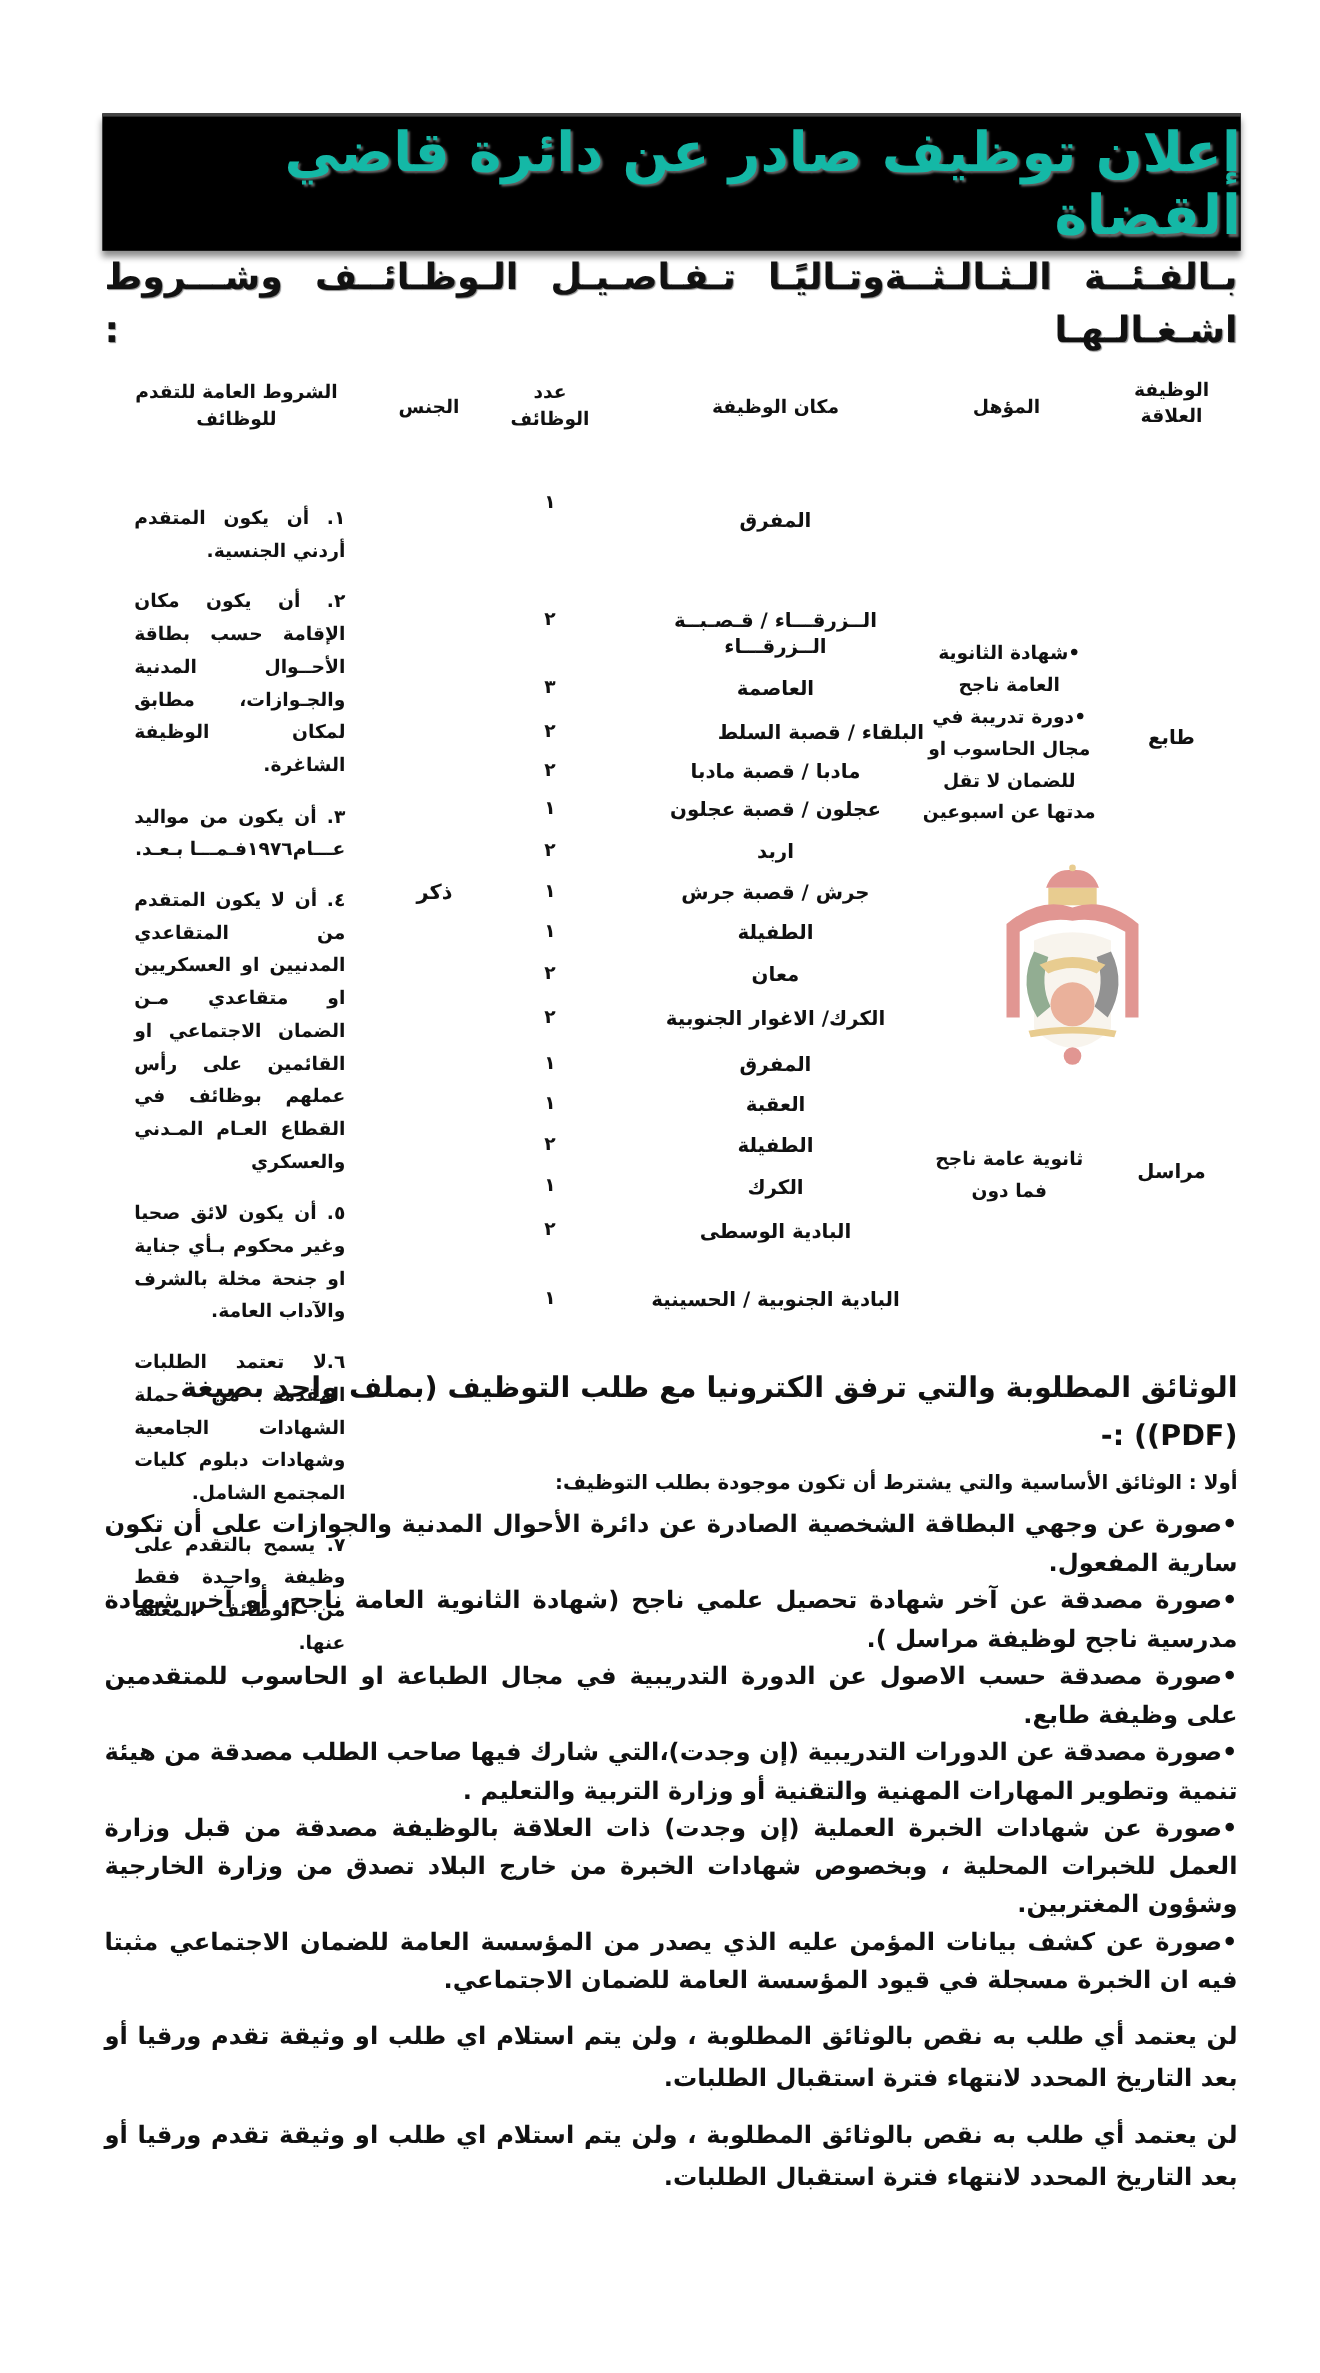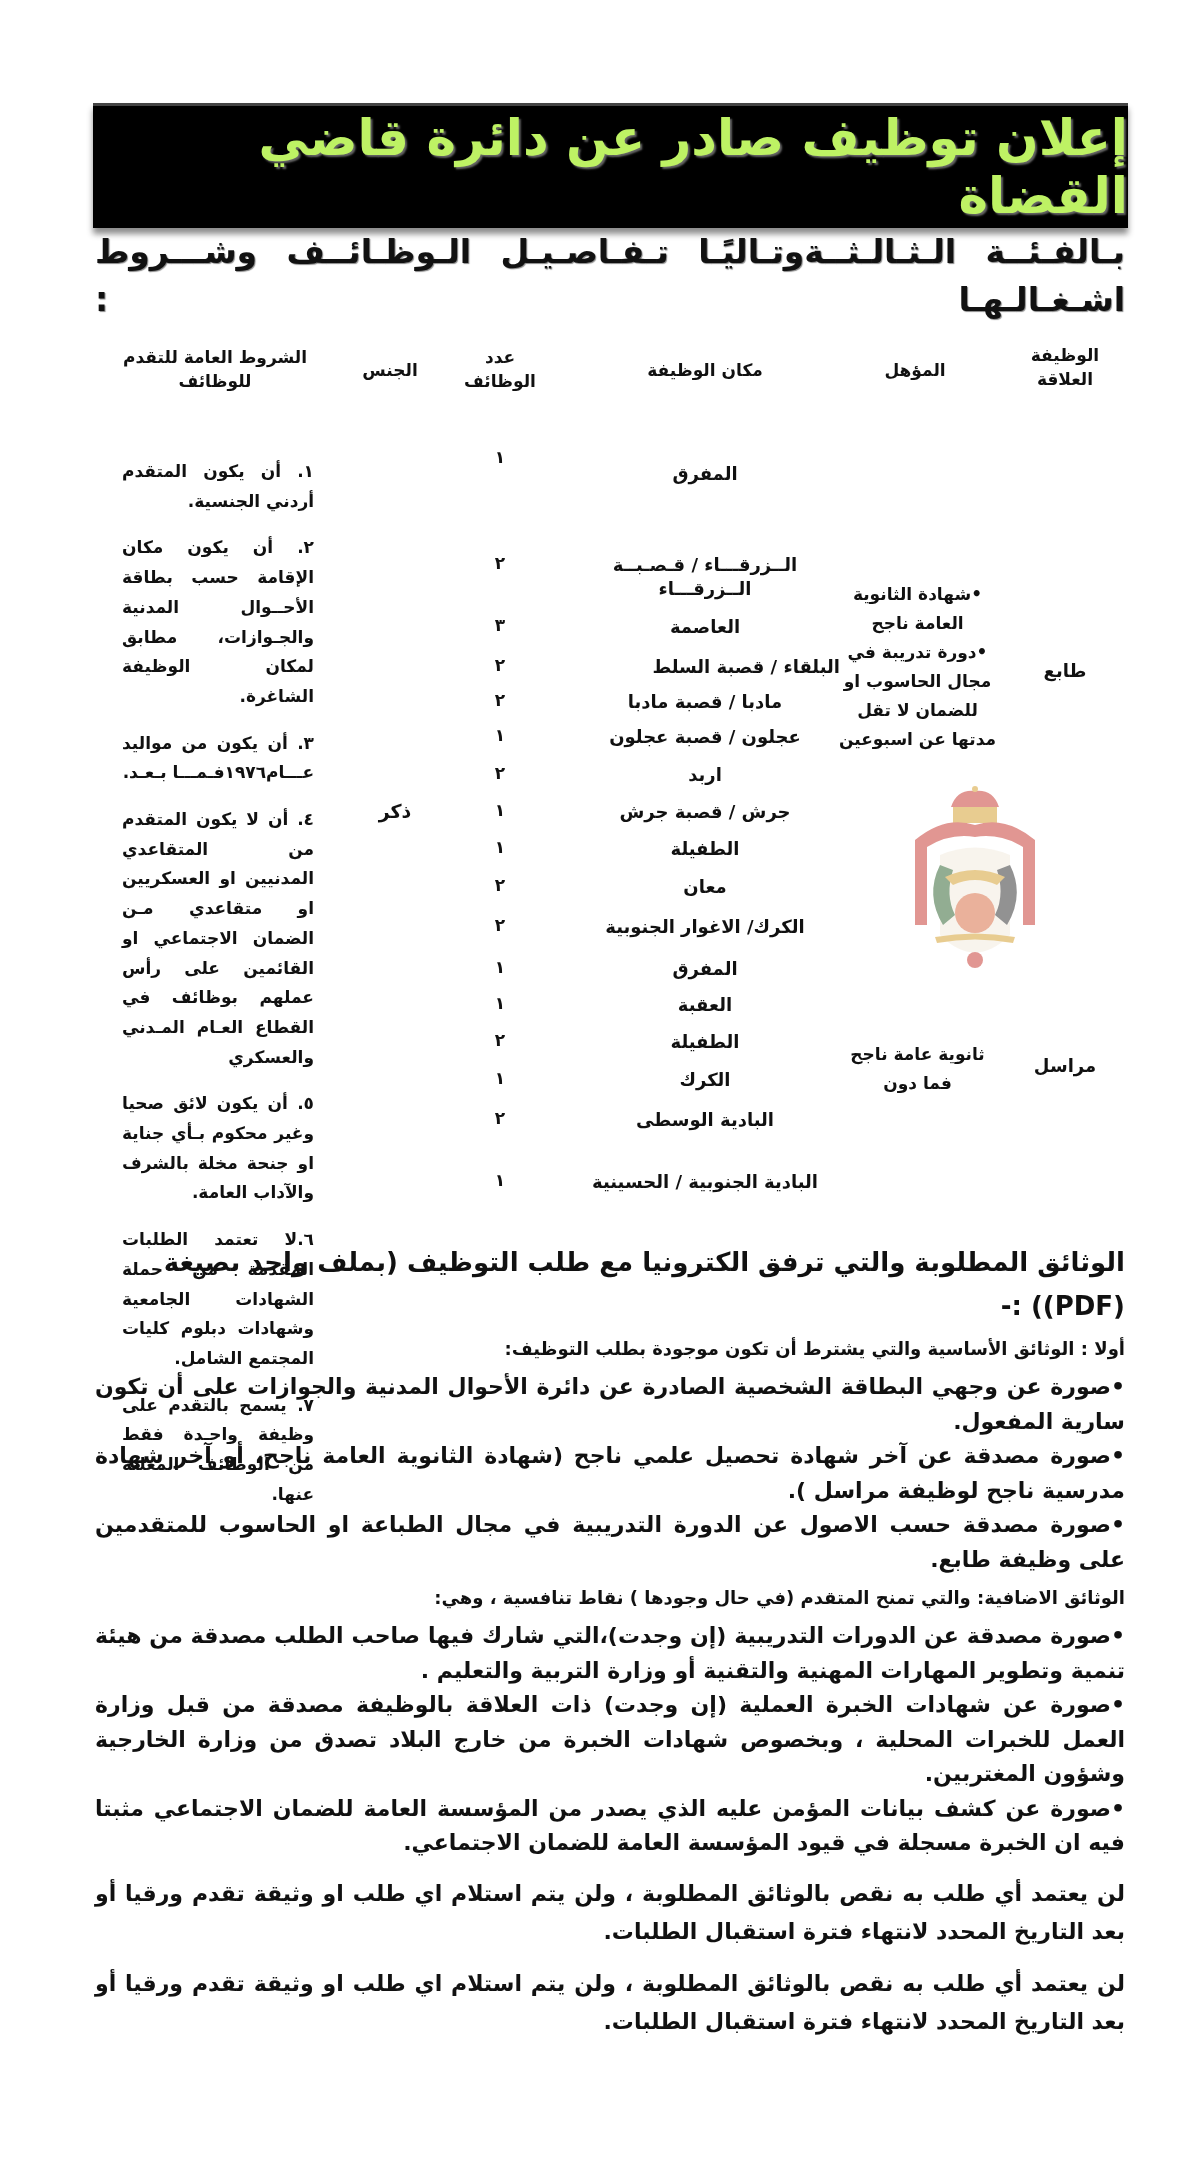--- a/index.html
+++ b/index.html
@@ -1,21 +1,21 @@
 <!DOCTYPE html>
 <html lang="ar" dir="rtl"><head>
 <meta charset="utf-8">
 <style>
   html, body { margin: 0; padding: 0; background: #ffffff; }
   body { width: 1200px; height: 2157px; position: relative; overflow: hidden;
          font-family: "DejaVu Sans", "Liberation Sans", sans-serif; color: #111; }
   .title-bar { position: absolute; left: 93px; top: 103px; width: 1035px; height: 122px;
     background: #000; border-top: 3px solid #444; box-shadow: 0 6px 6px rgba(0,0,0,0.45);
     display: flex; align-items: center; justify-content: center; }
-  .title-bar h1 { margin: 0; color: #bef264; font-size: 50px; font-weight: bold;
+  .title-bar h1 { margin: 0; color: #14b8a6; font-size: 50px; font-weight: bold;
     text-shadow: 2px 2px 2px #666; letter-spacing: 1px; }
   .intro { position: absolute; left: 95px; top: 228px; width: 1030px;
     font-size: 33px; font-weight: bold; line-height: 48px; text-align: justify;
     text-align-last: justify; text-shadow: 1px 1px 1px #888; }
   .intro p { margin: 0; }
   .th { position: absolute; font-size: 17px; font-weight: bold; text-align: center; line-height: 24px; }
   .th span { display: block; }
   .col-abs { position: absolute; font-size: 17px; font-weight: bold; text-align: center; }
   .loc { position: absolute; left: 570px; width: 270px; text-align: center;
          font-size: 18px; font-weight: bold; line-height: 24px; }
@@ -149,19 +149,18 @@
   <p>فما دون</p>
 </div>
 <div class="job" style="top:1055px;">مراسل</div>
 
 <div class="docs">
   <h2>الوثائق المطلوبة والتي ترفق الكترونيا مع طلب التوظيف (بملف واحد بصيغة (PDF)) :-</h2>
   <h3>أولا : الوثائق الأساسية والتي يشترط أن تكون موجودة بطلب التوظيف:</h3>
   <p class="bul">•صورة عن وجهي البطاقة الشخصية الصادرة عن دائرة الأحوال المدنية والجوازات على أن تكون سارية المفعول.</p>
   <p class="bul">•صورة مصدقة عن آخر  شهادة تحصيل علمي ناجح (شهادة الثانوية العامة ناجح، أو آخر شهادة مدرسية ناجح لوظيفة مراسل ).</p>
   <p class="bul">•صورة مصدقة حسب الاصول عن الدورة التدريبية في مجال الطباعة او الحاسوب للمتقدمين على وظيفة طابع.</p>
-  <h3>الوثائق الاضافية: والتي تمنح المتقدم (في حال وجودها ) نقاط تنافسية ، وهي:</h3>
   <p class="bul">•صورة مصدقة عن الدورات التدريبية (إن وجدت)،التي شارك فيها صاحب الطلب مصدقة من هيئة تنمية وتطوير المهارات المهنية والتقنية أو وزارة التربية والتعليم .</p>
   <p class="bul">•صورة عن شهادات الخبرة العملية (إن وجدت) ذات العلاقة بالوظيفة مصدقة من قبل وزارة العمل للخبرات المحلية ، وبخصوص شهادات الخبرة من خارج البلاد تصدق من وزارة الخارجية وشؤون المغتربين.</p>
   <p class="bul">•صورة عن  كشف بيانات المؤمن عليه الذي يصدر من المؤسسة العامة للضمان الاجتماعي مثبتا فيه ان الخبرة مسجلة في قيود المؤسسة العامة للضمان الاجتماعي.</p>
   <p class="note">لن يعتمد أي طلب به نقص بالوثائق المطلوبة ، ولن يتم استلام اي طلب او وثيقة تقدم ورقيا أو بعد التاريخ المحدد لانتهاء فترة استقبال الطلبات.</p>
   <p class="note">لن يعتمد أي طلب به نقص بالوثائق المطلوبة ، ولن يتم استلام اي طلب او وثيقة تقدم ورقيا أو بعد التاريخ المحدد لانتهاء فترة استقبال الطلبات.</p>
 </div>
 
 </body></html>

